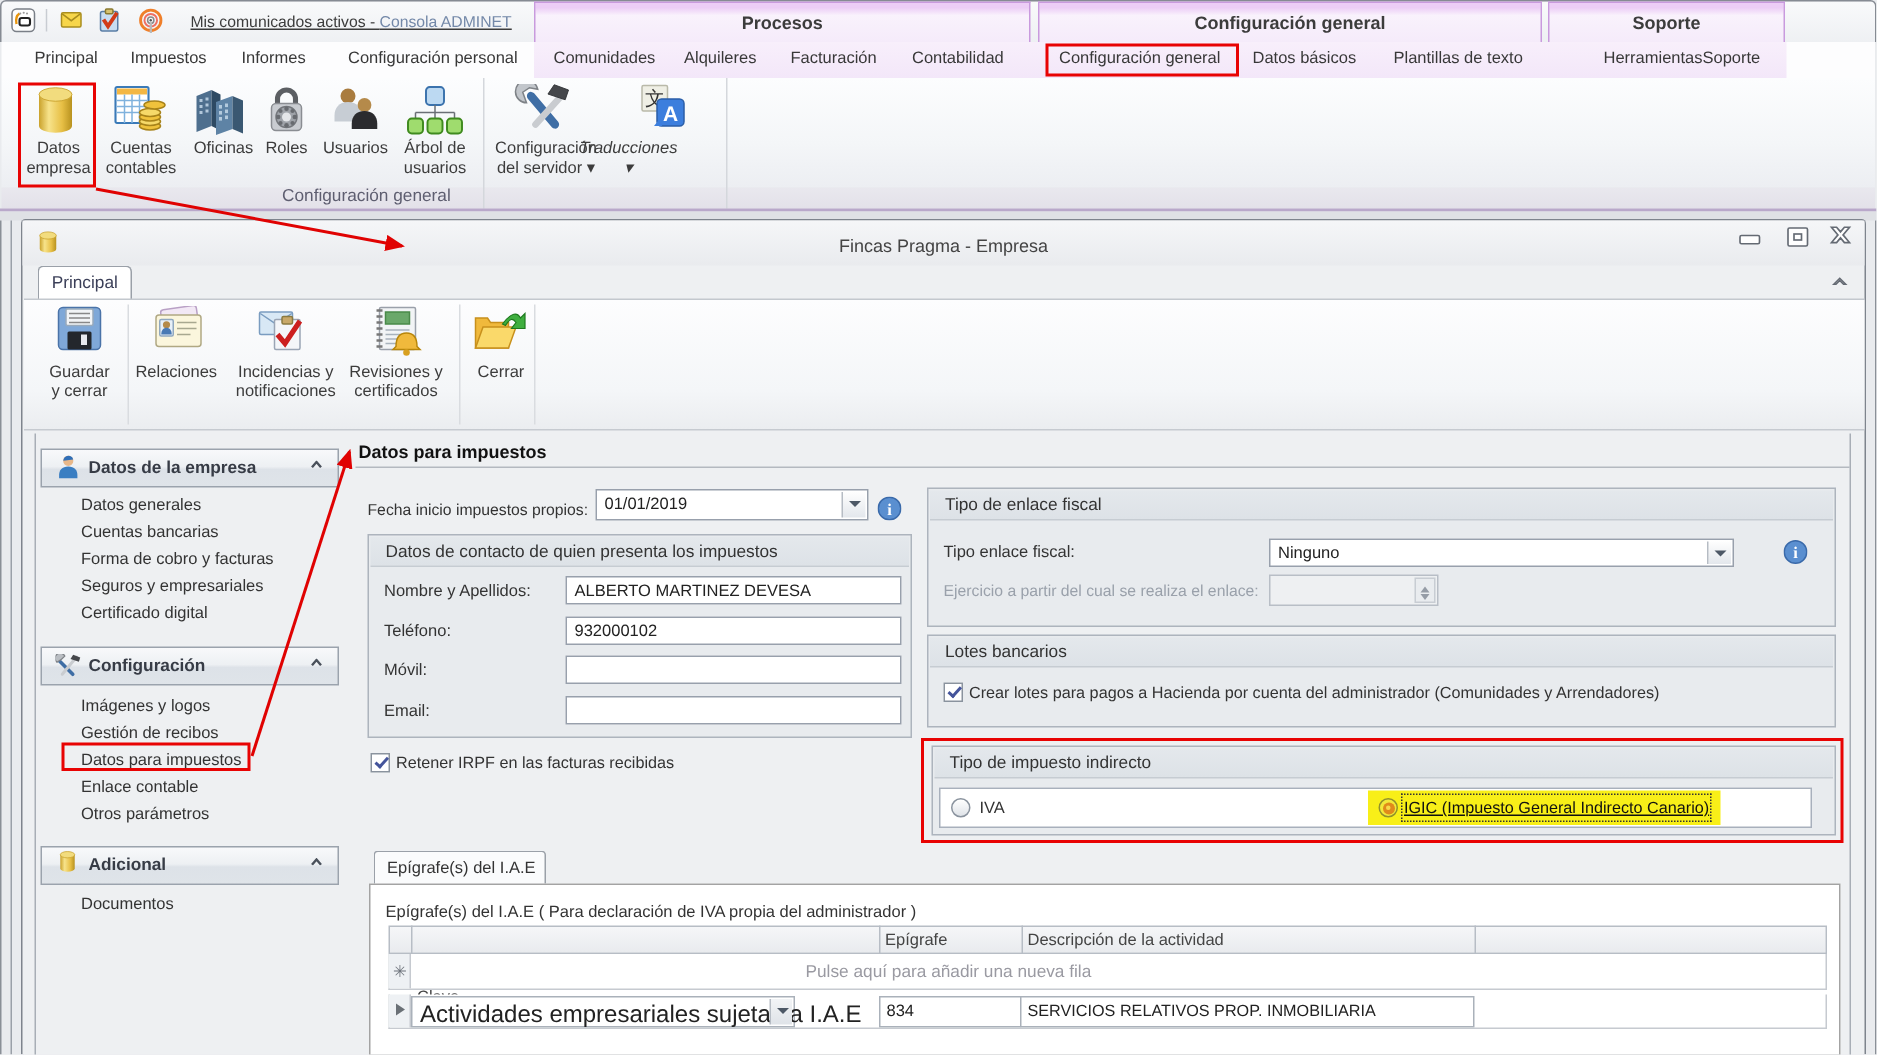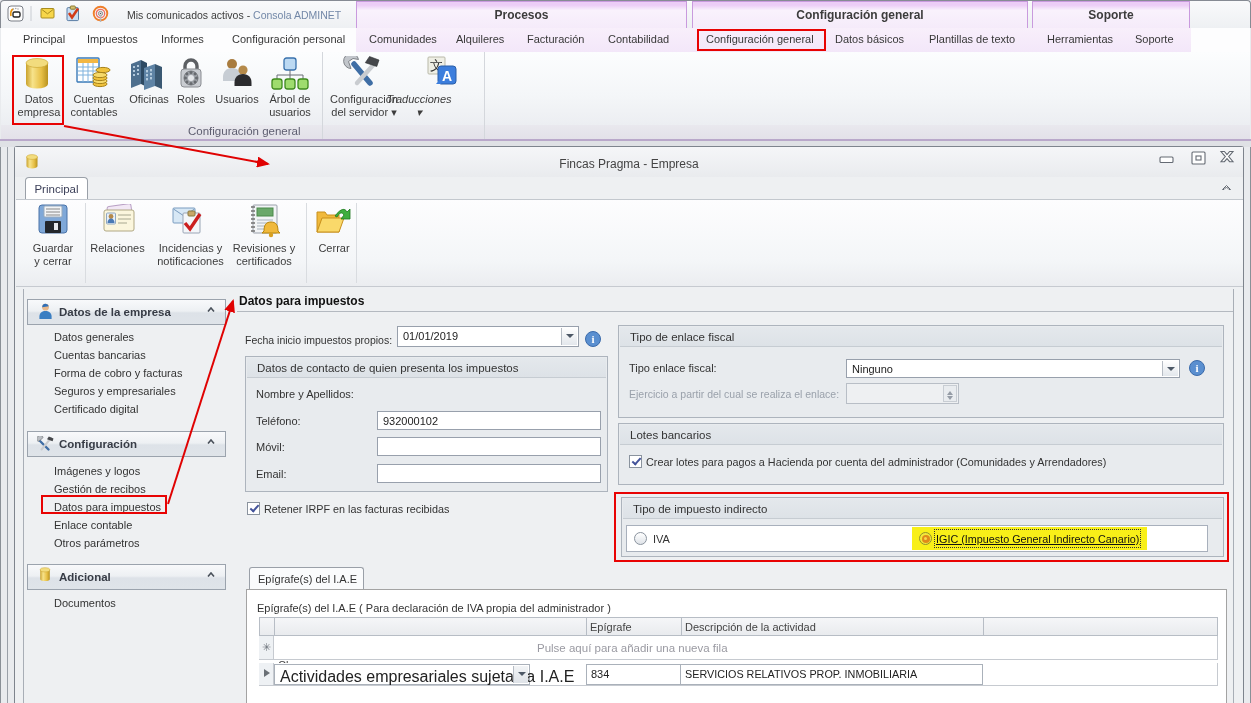--- a/index.html
+++ b/index.html
@@ -2,21 +2,21 @@
 <html><head>
 <meta charset="utf-8">
 <style>
 * { margin:0; padding:0; box-sizing:border-box; }
 html,body { width:1251px; height:703px; overflow:hidden; }
 body { font-family:"Liberation Sans", sans-serif; font-size:11.5px; color:#333; background:#e9ebee; position:relative; }
 .abs { position:absolute; }
 
 
 #titlebar { left:0; top:0; width:1251px; height:28px; background:linear-gradient(#f9fafb,#eef0f3); border-top:1px solid #868b93; border-left:1px solid #868b93; border-right:1px solid #868b93; border-radius:4px 4px 0 0; }
-#apptitle { left:127px; top:9px; font-size:10.5px; color:#3c3c3c; }
+#apptitle { left:127px; top:9px; font-size:10.5px; color:#3c3c3c;text-decoration:underline; }
 #apptitle .blue { color:#7388a8; }
 .pband { top:1px; height:27px; background:linear-gradient(#eccdf6 0%, #eccdf6 12%, #f9f2fc 32%, #f5ebfa 100%); border:1px solid #c99ade; border-bottom:none; text-align:center; font-weight:bold; font-size:12px; color:#3c3c3c; padding-top:6px; }
 #tabrow { left:1px; top:28px; width:1249px; height:24px; background:#fdfdfe; }
 #tabrow .purplebg { position:absolute; left:355px; top:0; width:835px; height:24px; background:linear-gradient(#f8effb,#f3e7f9); }
 .tab { position:absolute; top:5px; font-size:11px; color:#383838; }
 #ribbon { left:1px; top:52px; width:1249px; height:73px; background:linear-gradient(#fcfdfe 0%, #f4f6f8 60%, #eceef2 100%); }
 #ribcap { left:1px; top:125px; width:1249px; height:14px; background:linear-gradient(#e9e8ee,#e3e1e9); color:#5e5e70; font-size:11.5px; }
 #ribbottom { left:0; top:139px; width:1251px; height:2px; background:#b9a8ca; }
 #gapbar { left:0; top:141px; width:1251px; height:6px; background:#dfe1e5; }
 .ribbtn { position:absolute; text-align:center; color:#3c3c3c; font-size:11px; line-height:12.5px; }
@@ -97,21 +97,21 @@
   <div class="tab" style="left:86px;">Impuestos</div>
   <div class="tab" style="left:160px;">Informes</div>
   <div class="tab" style="left:231px;">Configuración personal</div>
   <div class="tab" style="left:368px;">Comunidades</div>
   <div class="tab" style="left:455px;">Alquileres</div>
   <div class="tab" style="left:526px;">Facturación</div>
   <div class="tab" style="left:607px;">Contabilidad</div>
   <div class="tab" style="left:705px;">Configuración general</div>
   <div class="tab" style="left:834px;">Datos básicos</div>
   <div class="tab" style="left:928px;">Plantillas de texto</div>
-  <div class="tab" style="left:1046px;">Herramientas</div>
+  <div class="tab" style="left:1068px;">Herramientas</div>
   <div class="tab" style="left:1134px;">Soporte</div>
 </div>
 
 <div class="abs" id="ribbon"></div>
 <div class="abs" id="ribcap">
   <div class="abs" style="left:187px; top:0px;">Configuración general</div>
 </div>
 <div class="abs ribsep" style="left:322px;"></div>
 <div class="abs ribsep" style="left:484px;"></div>
 <div class="abs" id="ribbottom"></div>
@@ -382,35 +382,36 @@
   <svg class="abs" style="left:570px; top:184px;" width="16" height="16" viewBox="0 0 16 16">
     <circle cx="8" cy="8" r="7.5" fill="#5a8fd0"></circle>
     <circle cx="8" cy="8" r="7.5" fill="none" stroke="#3a6aaa"></circle>
     <text x="8" y="12" text-anchor="middle" font-size="11" font-weight="bold" fill="#fff" font-family="Liberation Serif">i</text>
   </svg>
 
   <div class="gbox" style="left:230px; top:209px; width:363px; height:136px;">
     <div class="ghead">Datos de contacto de quien presenta los impuestos</div>
   </div>
   <div class="lbl" style="left:241px; top:241px;">Nombre y Apellidos:</div>
+  <div class="input" style="left:362px; top:237px; width:224px; height:19px;">ALBERTO MARTINEZ DEVESA</div>
   <div class="lbl" style="left:241px; top:268px;">Teléfono:</div>
   <div class="input" style="left:362px; top:264px; width:224px; height:19px;">932000102</div>
   <div class="lbl" style="left:241px; top:294px;">Móvil:</div>
   <div class="input" style="left:362px; top:290px; width:224px; height:19px;"></div>
   <div class="lbl" style="left:241px; top:321px;">Email:</div>
   <div class="input" style="left:362px; top:317px; width:224px; height:19px;"></div>
 
   <div class="cb checked" style="left:232px; top:355px;"></div>
   <div class="lbl" style="left:249px; top:356px; font-size:10.8px;">Retener IRPF en las facturas recibidas</div>
 
   <div class="gbox" style="left:603px; top:178px; width:606px; height:93px;">
     <div class="ghead">Tipo de enlace fiscal</div>
   </div>
   <div class="lbl" style="left:614px; top:215px;">Tipo enlace fiscal:</div>
-  <div class="input combo" style="left:831px; top:212px; width:334px; height:19px;">Ninguno<span class="dd"></span></div>
+  <div class="input combo" style="left:831px; top:212px; width:310px; height:19px;">Ninguno<span class="dd"></span></div>
   <svg class="abs" style="left:1174px; top:213px;" width="16" height="16" viewBox="0 0 16 16">
     <circle cx="8" cy="8" r="7.5" fill="#5a8fd0"></circle>
     <circle cx="8" cy="8" r="7.5" fill="none" stroke="#3a6aaa"></circle>
     <text x="8" y="12" text-anchor="middle" font-size="11" font-weight="bold" fill="#fff" font-family="Liberation Serif">i</text>
   </svg>
   <div class="lbl" style="left:614px; top:241px; color:#9aa1ab; font-size:10.5px;">Ejercicio a partir del cual se realiza el enlace:</div>
   <div class="input" style="left:831px; top:236px; width:113px; height:21px; background:#eef0f2; border-color:#b8bec6;">
     <span class="abs" style="right:1px; top:1px; width:14px; height:17px; background:#e9ecef; border:1px solid #c8cdd3;"></span>
       <span class="abs" style="right:5px; top:4px; width:0; height:0; border:3px solid transparent; border-bottom:4px solid #959ca6;"></span>
       <span class="abs" style="right:5px; top:12px; width:0; height:0; border:3px solid transparent; border-top:4px solid #959ca6;"></span>

